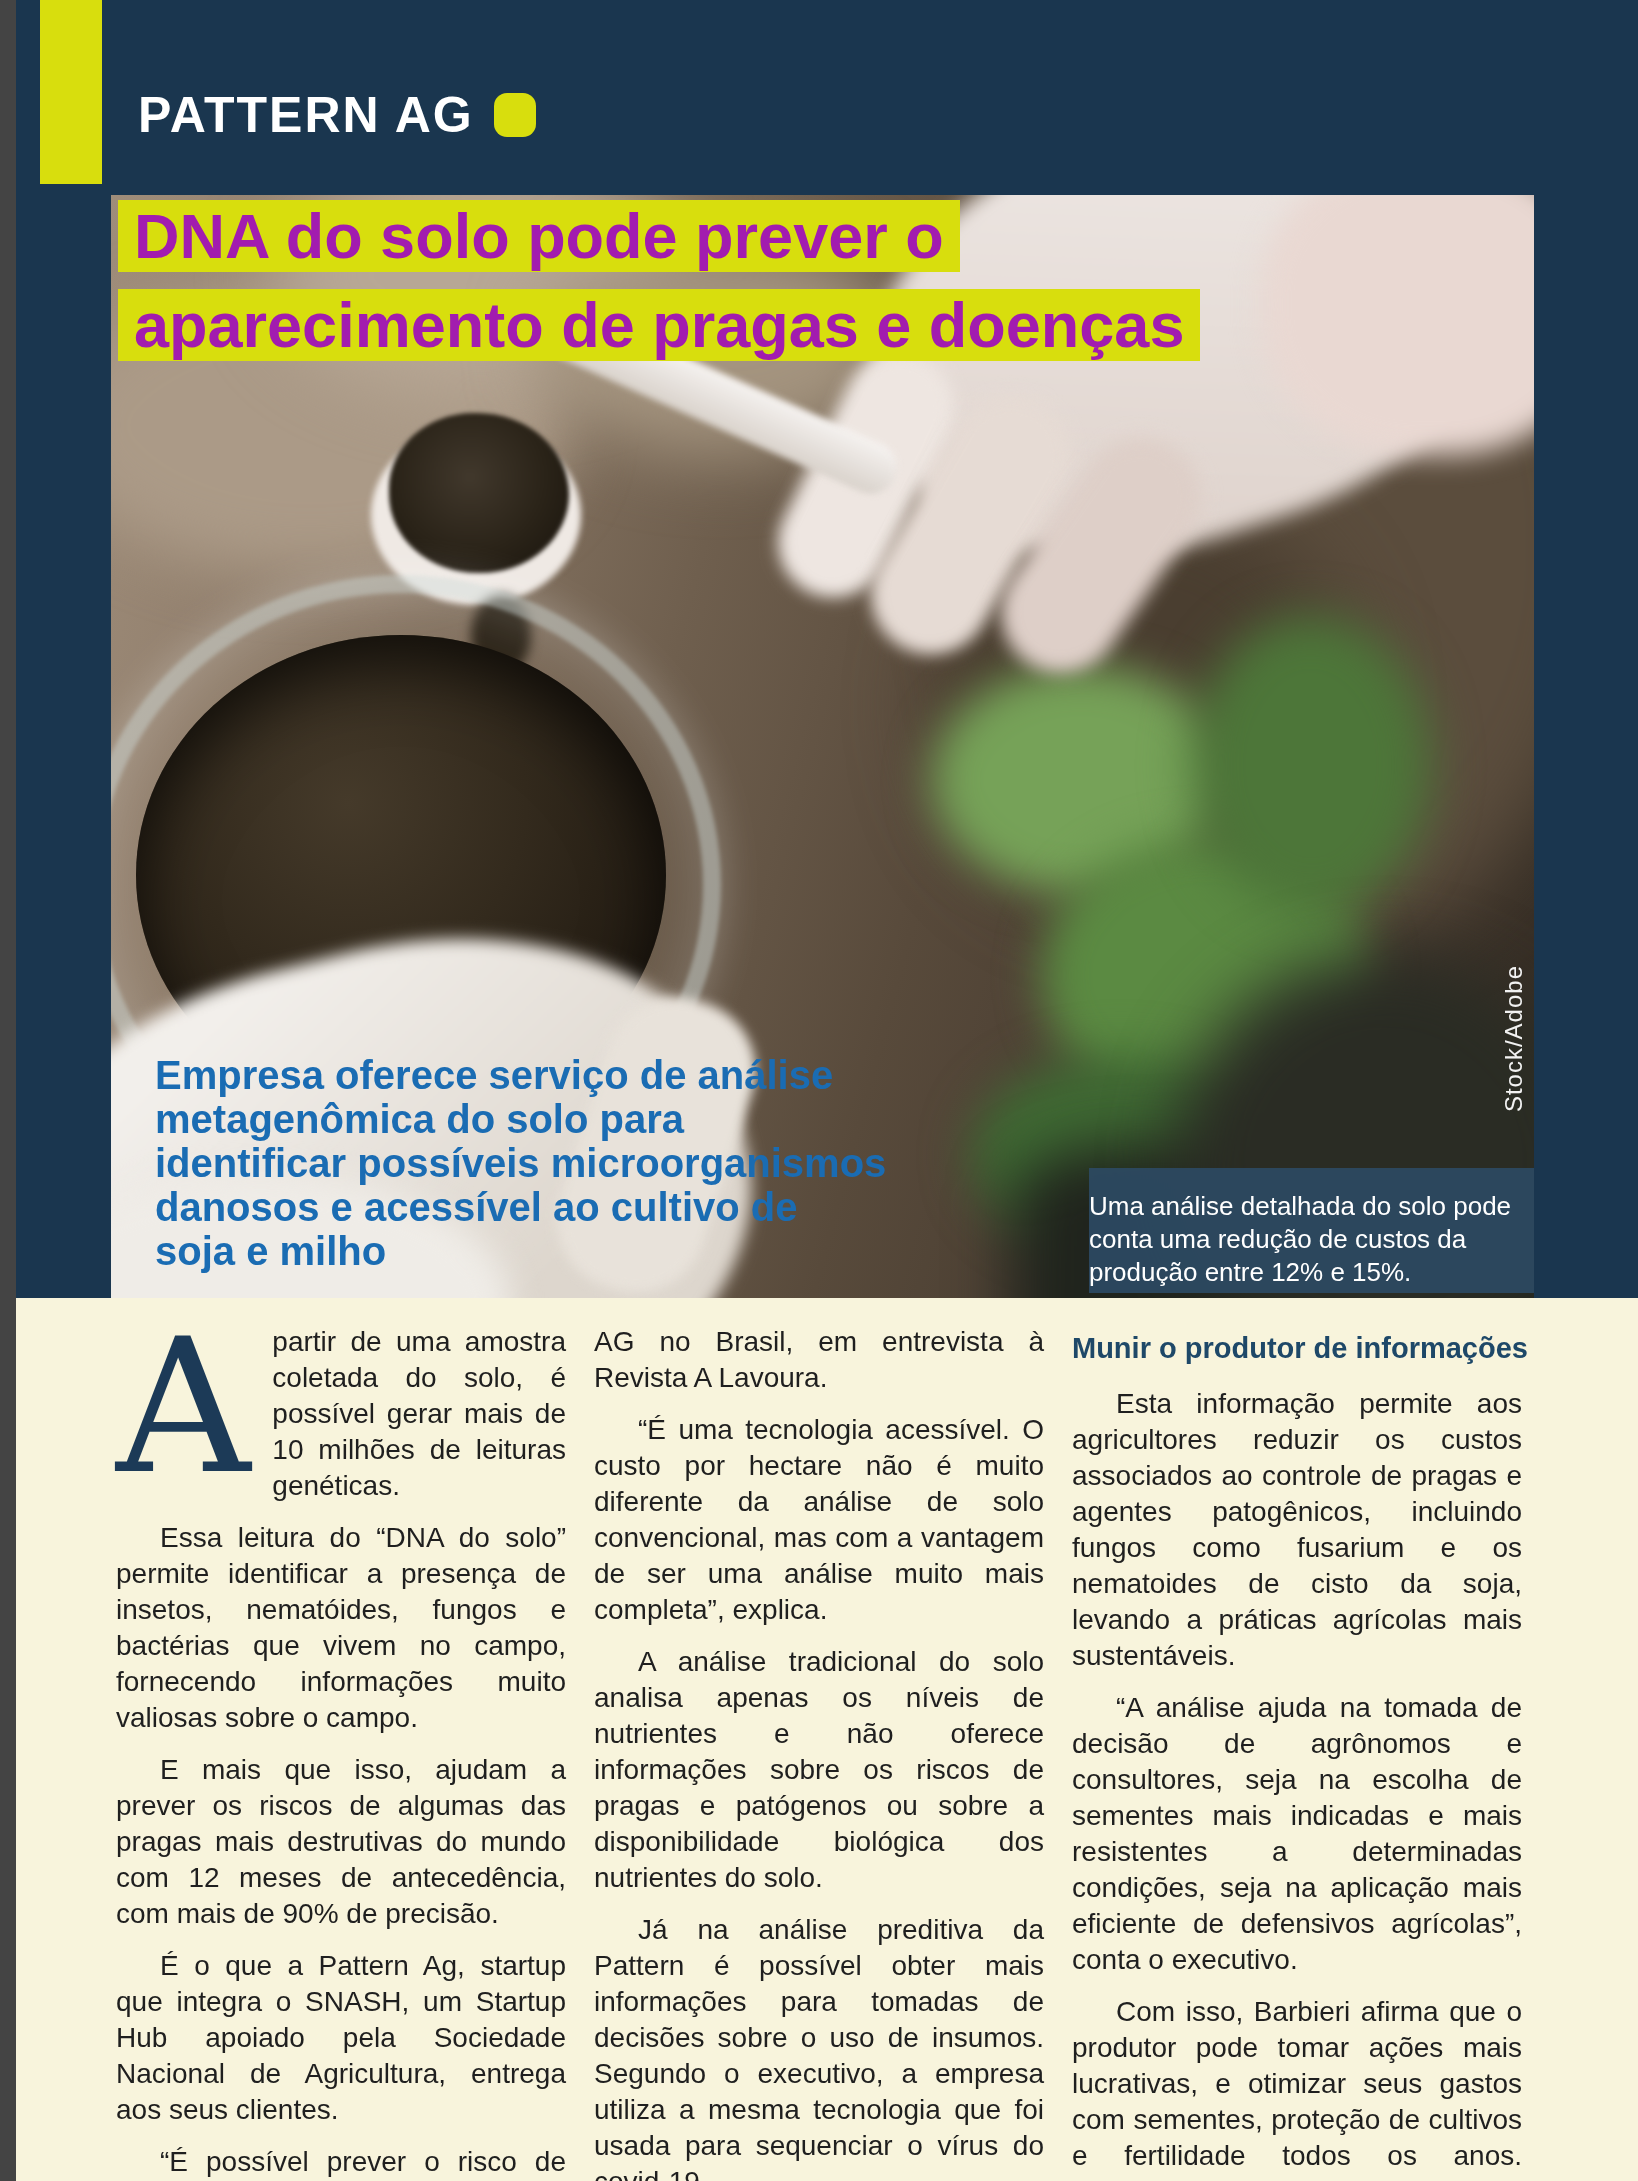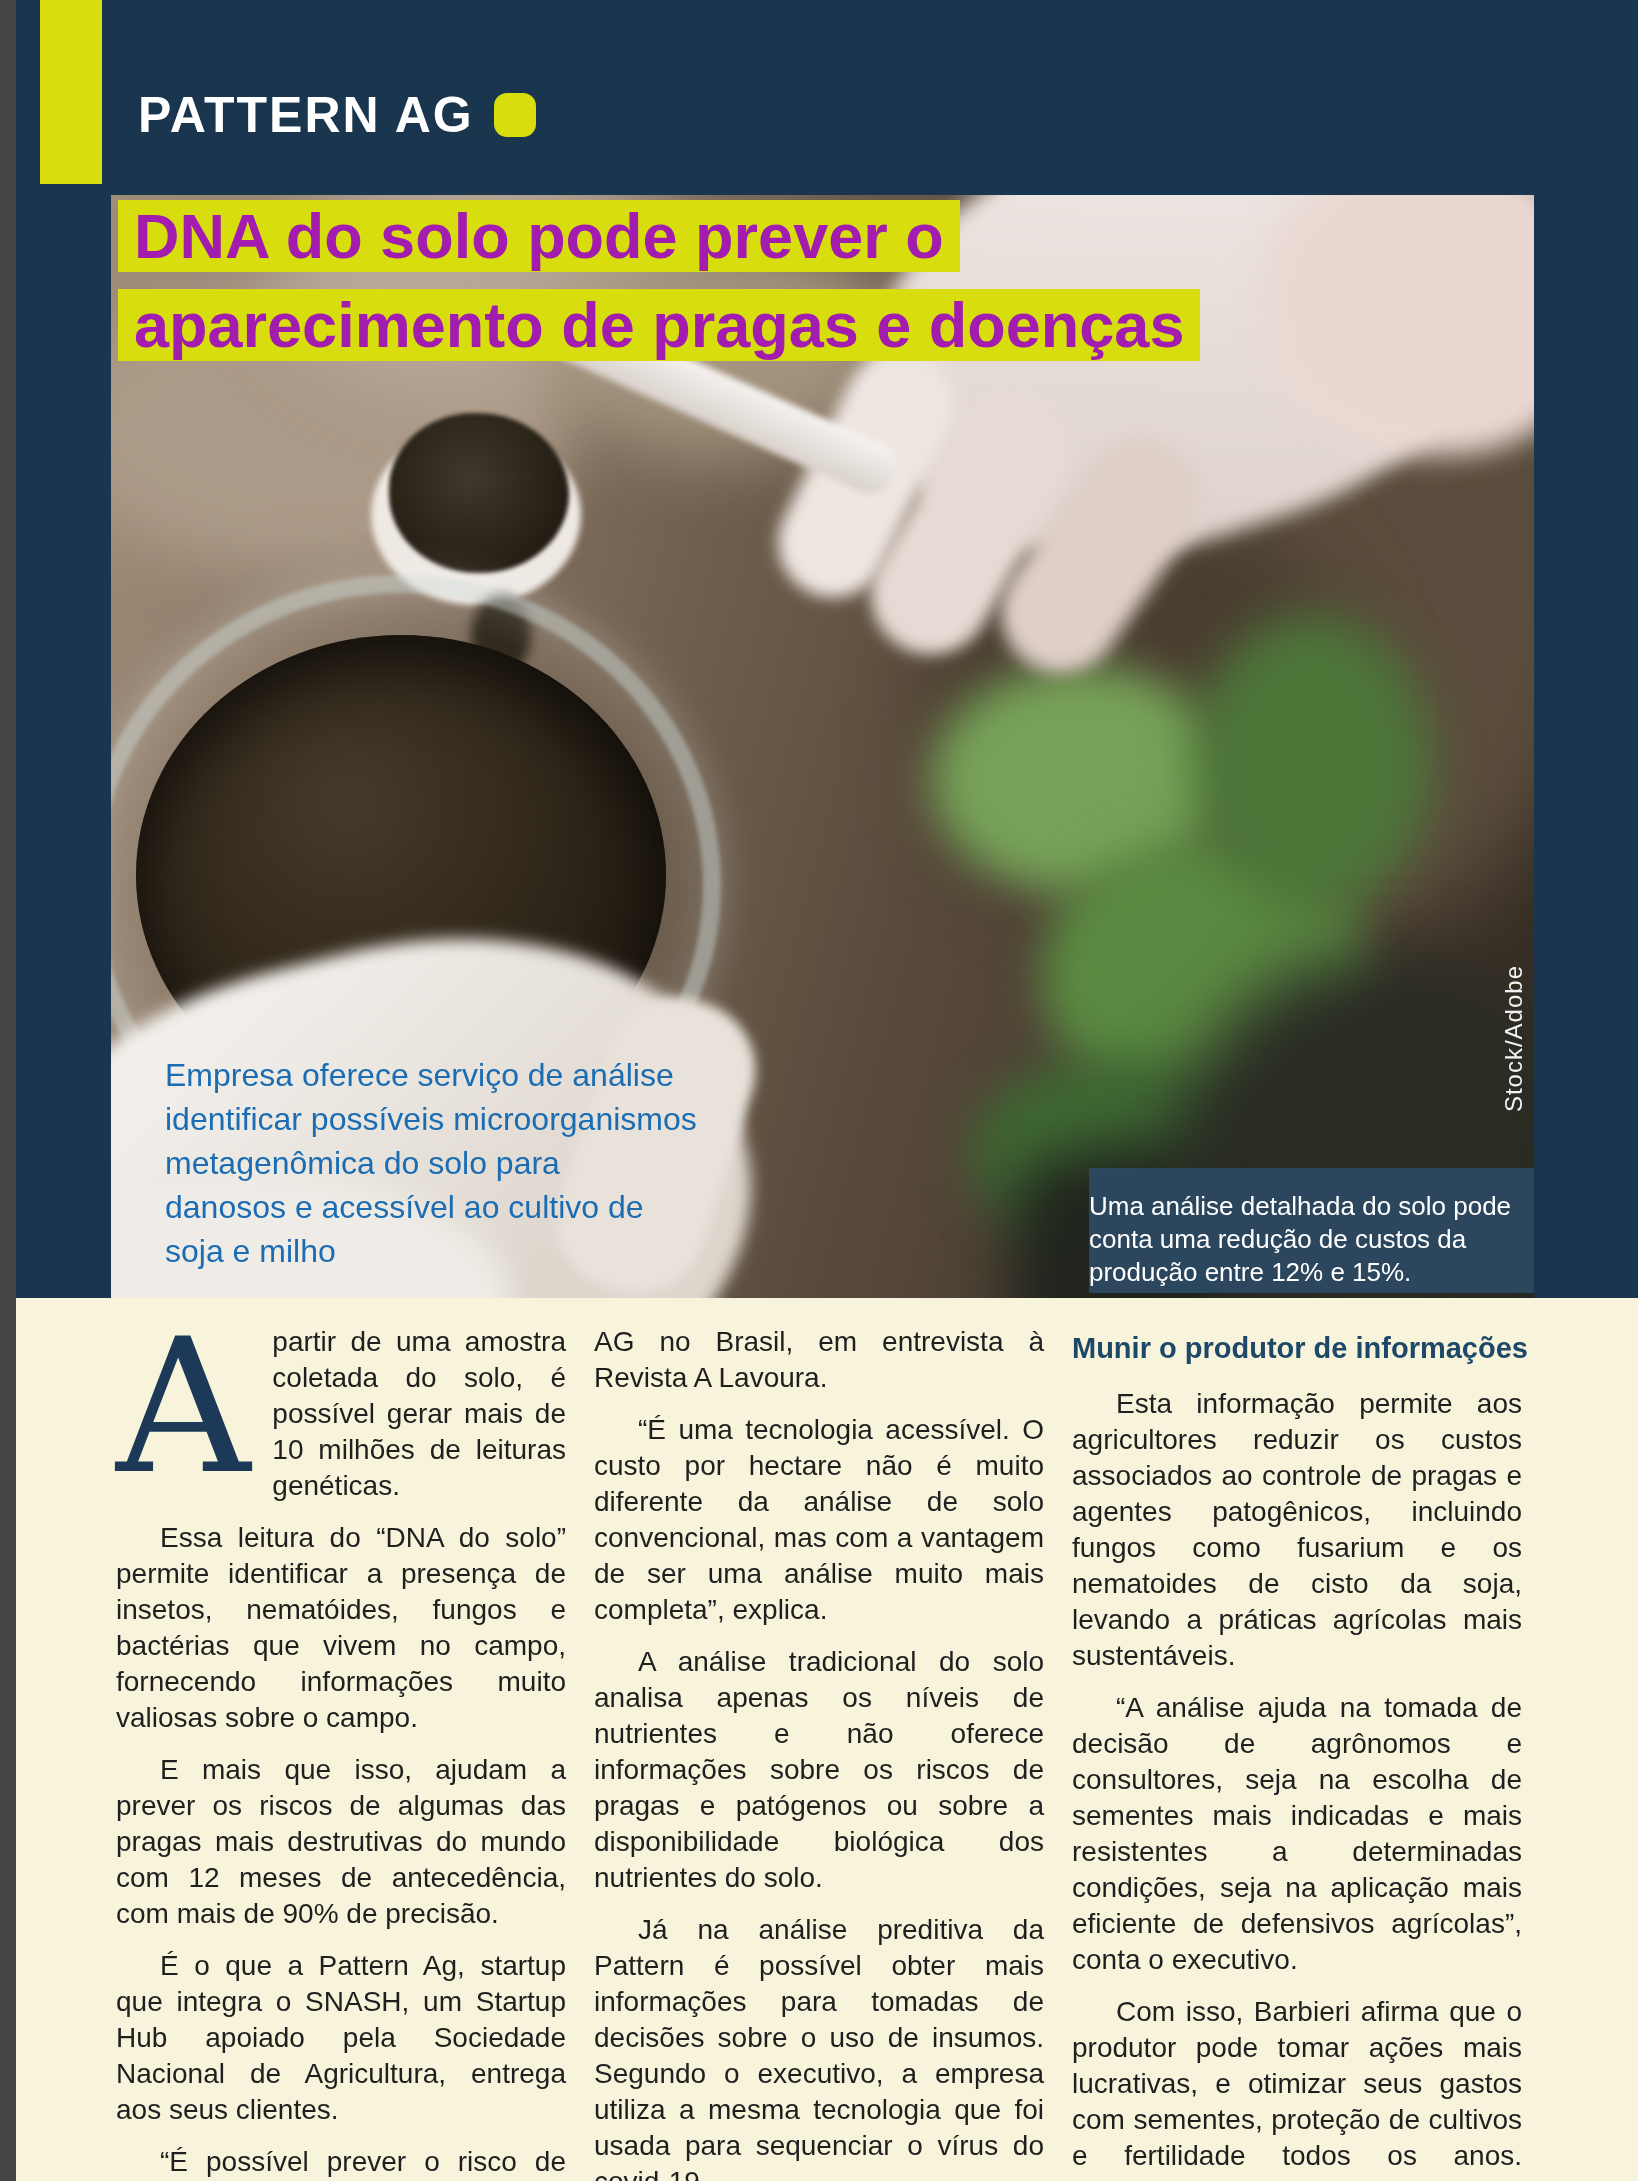--- a/index.html
+++ b/index.html
@@ -50,22 +50,22 @@
   .l-glove-bot{left:-120px;top:760px;width:760px;height:520px;background:linear-gradient(150deg,#f2efeb 20%,#ddd6cd 70%);
                border-radius:45%;transform:rotate(-14deg);filter:blur(8px);}
   .l-thumb{left:470px;top:800px;width:150px;height:300px;background:#e8e2da;border-radius:70px;transform:rotate(18deg);filter:blur(6px);}
   .l-glove-bot2{left:-100px;top:980px;width:500px;height:260px;background:#efece7;filter:blur(16px);}
 
   
   .headline{position:absolute;left:7px;top:5px;z-index:6;}
   .hl-line{display:table;background:#d8de0d;color:#a21caf;font-weight:bold;font-size:63px;
            line-height:72px;padding:0 16px;white-space:nowrap;}
   .hl-line + .hl-line{margin-top:17px;}
-  .subtitle{position:absolute;left:54px;top:858px;z-index:6;color:#1a6cb3;font-weight:normal;
-            font-size:32px;line-height:44px;}
+  .subtitle{position:absolute;left:44px;top:858px;z-index:6;color:#1a6cb3;font-weight:bold;
+            font-size:40px;line-height:44px;}
   .caption{position:absolute;left:978px;top:973px;width:445px;height:125px;z-index:6;
            background:rgba(45,74,99,0.92);color:#ffffff;font-size:26px;line-height:33px;
            text-align:left;padding:22px 22px 18px 0;box-sizing:border-box;}
   .credit{position:absolute;right:6px;top:770px;z-index:6;color:#f2f2f2;font-size:24px;letter-spacing:1px;
           writing-mode:vertical-rl;transform:rotate(180deg);}
 
   
   .body-sec{position:absolute;left:0;top:1298px;width:1638px;height:883px;background:#f8f4dc;}
   .cols{position:absolute;left:100px;top:26px;display:flex;gap:28px;}
   .col{width:450px;color:#1f1f1f;font-size:28px;line-height:36px;text-align:justify;
@@ -120,22 +120,22 @@
       <div class="ph l-thumb"></div>
       <div class="ph l-glove-bot2"></div>
 
       <div class="headline">
         <span class="hl-line">DNA do solo pode prever o</span>
         <span class="hl-line">aparecimento de pragas e doenças</span>
       </div>
 
       <div class="subtitle">
         <div>Empresa oferece serviço de análise</div>
+        <div>metagenômica do solo para</div>
         <div>identificar possíveis microorganismos</div>
-        <div>metagenômica do solo para</div>
         <div>danosos e acessível ao cultivo de</div>
         <div>soja e milho</div>
       </div>
 
       <div class="caption">
         <div>Uma análise detalhada do solo pode</div>
         <div>conta uma redução de custos da</div>
         <div>produção entre 12% e 15%.</div>
       </div>
 

